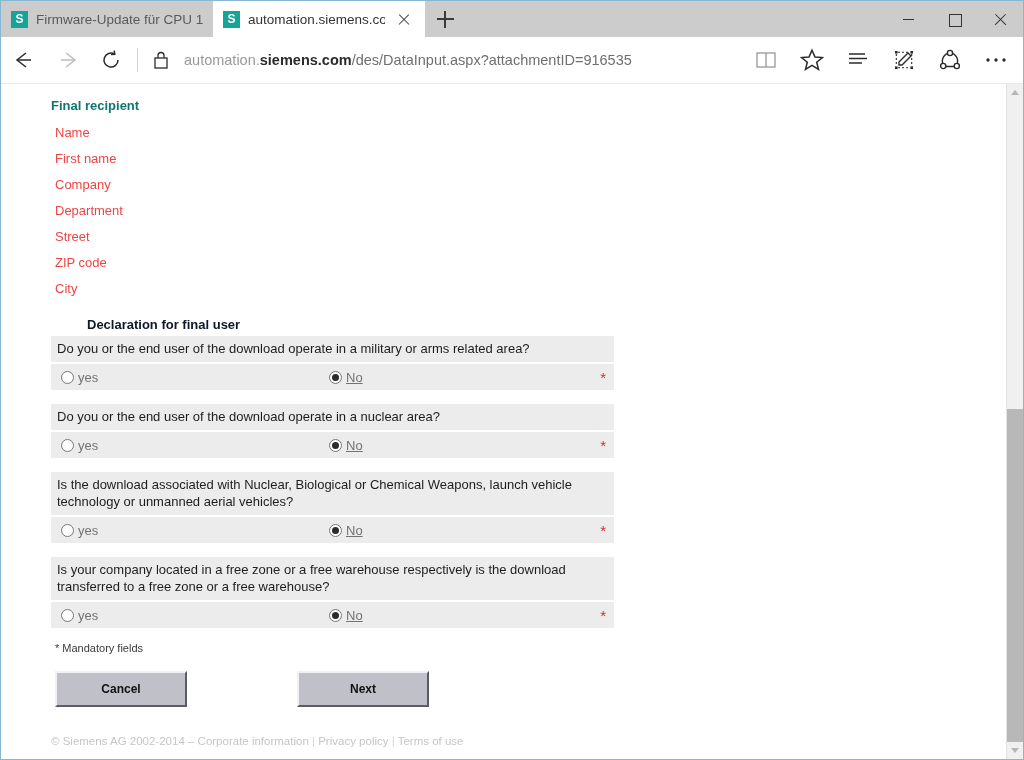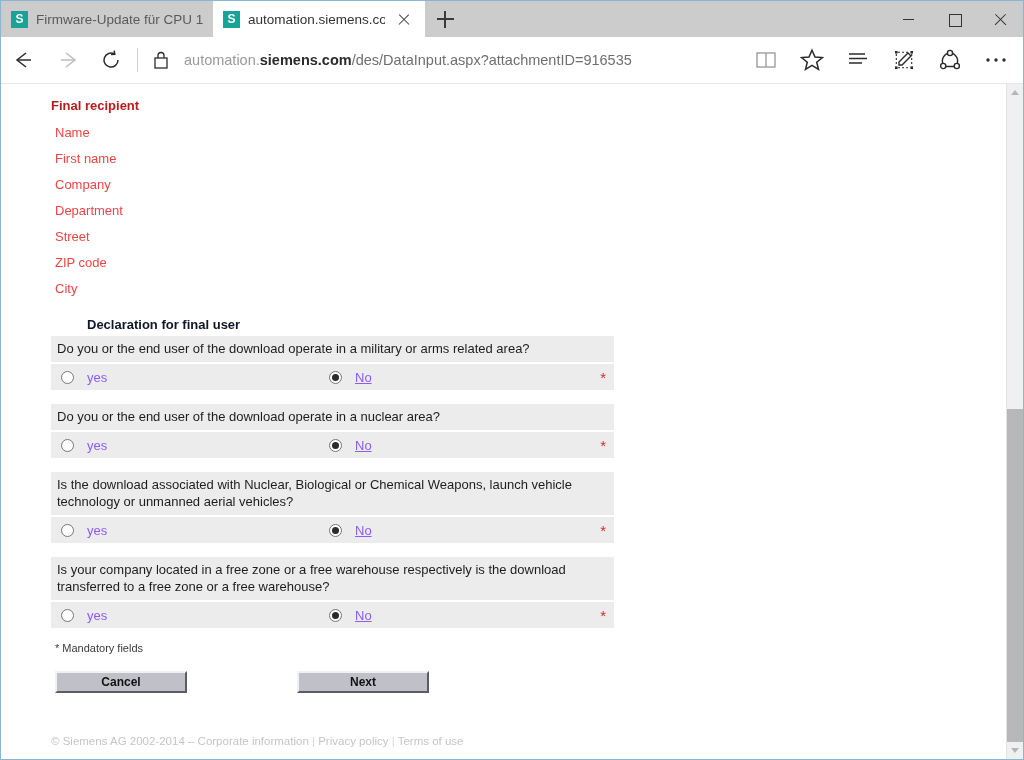--- a/index.html
+++ b/index.html
@@ -187,21 +187,21 @@
     flex: 1 1 auto;
     position: relative;
     overflow: hidden;
     background: #ffffff;
     padding: 14px 0 0 50px;
   }
 
   .sec-heading {
     font-size: 13px;
     font-weight: bold;
-    color: #b91c1c;
+    color: #0f766e;
     margin: 0 0 6px 0;
   }
   .recipient-list { margin: 0 0 0 4px; }
   .recipient-row {
     height: 26px;
     display: flex;
     align-items: center;
     font-size: 13px;
     color: #ef4444;
   }
@@ -226,23 +226,23 @@
     background: #ececec;
     height: 26px;
     display: flex;
     align-items: center;
     position: relative;
     margin-top: 2px;
   }
   .opt {
     display: flex;
     align-items: center;
-    gap: 13px;
+    gap: 4px;
     font-size: 13px;
-    color: #8b5cf6;
+    color: #737373;
     cursor: default;
   }
   .opt.yes { margin-left: 10px; width: 268px; }
   .opt.no  { margin-left: 0px; text-decoration: underline; }
 
   .radio {
     width: 13px; height: 13px;
     border-radius: 50%;
     border: 1px solid #767676;
     background: #ffffff;
@@ -288,21 +288,21 @@
     border-right: 2px solid #5c5c63;
     border-bottom: 2px solid #5c5c63;
     font-family: "Liberation Sans", sans-serif;
     font-size: 12px;
     font-weight: bold;
     color: #111111;
     display: flex;
     align-items: center;
     justify-content: center;
     cursor: default;
-    padding: 9px;
+    padding: 16px;
   }
   .btn-cancel { left: 4px; width: 132px; }
   .btn-next   { left: 246px; width: 132px; }
 
   .footer {
     position: absolute;
     left: 50px;
     bottom: 12px;
     font-size: 11.5px;
     color: #c5c5c5;

